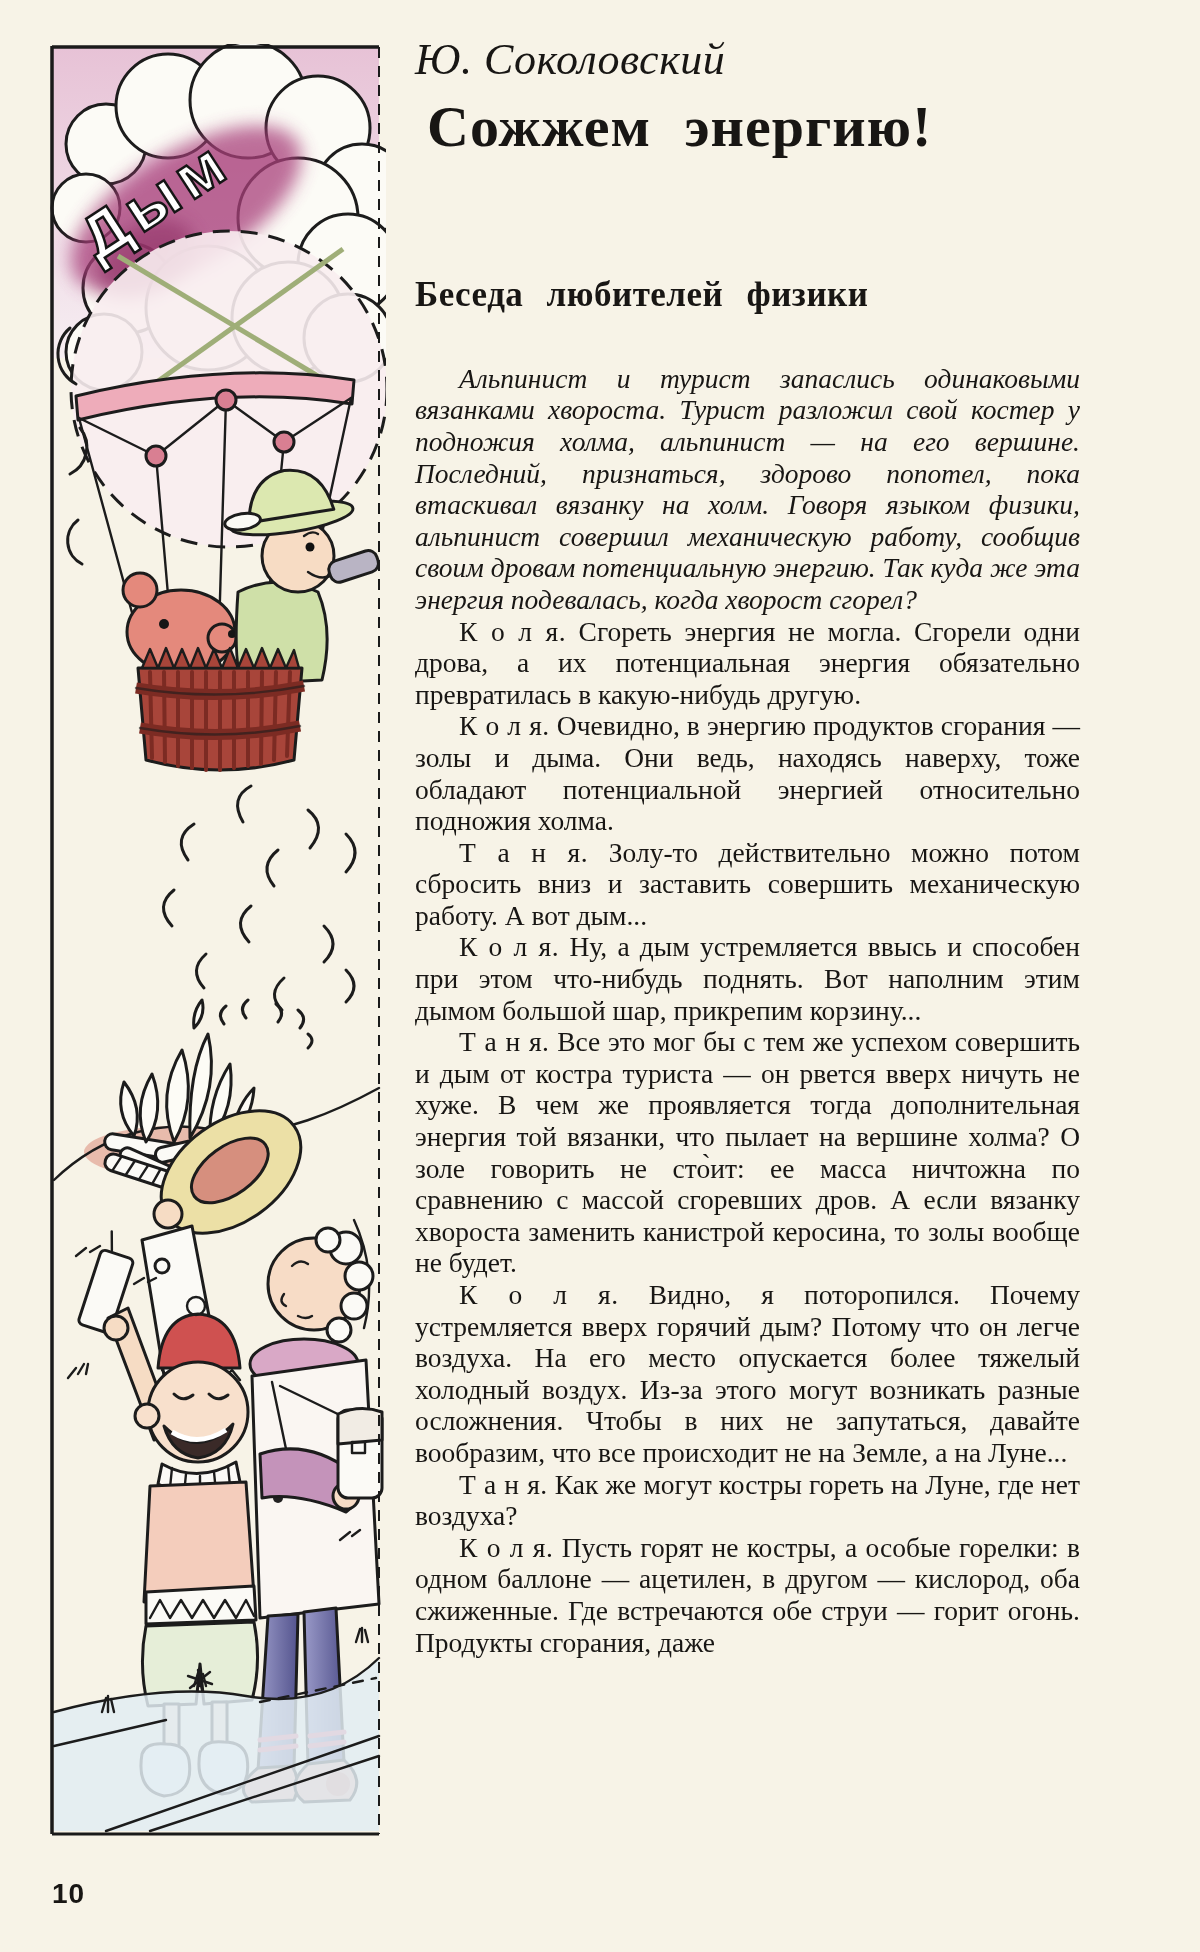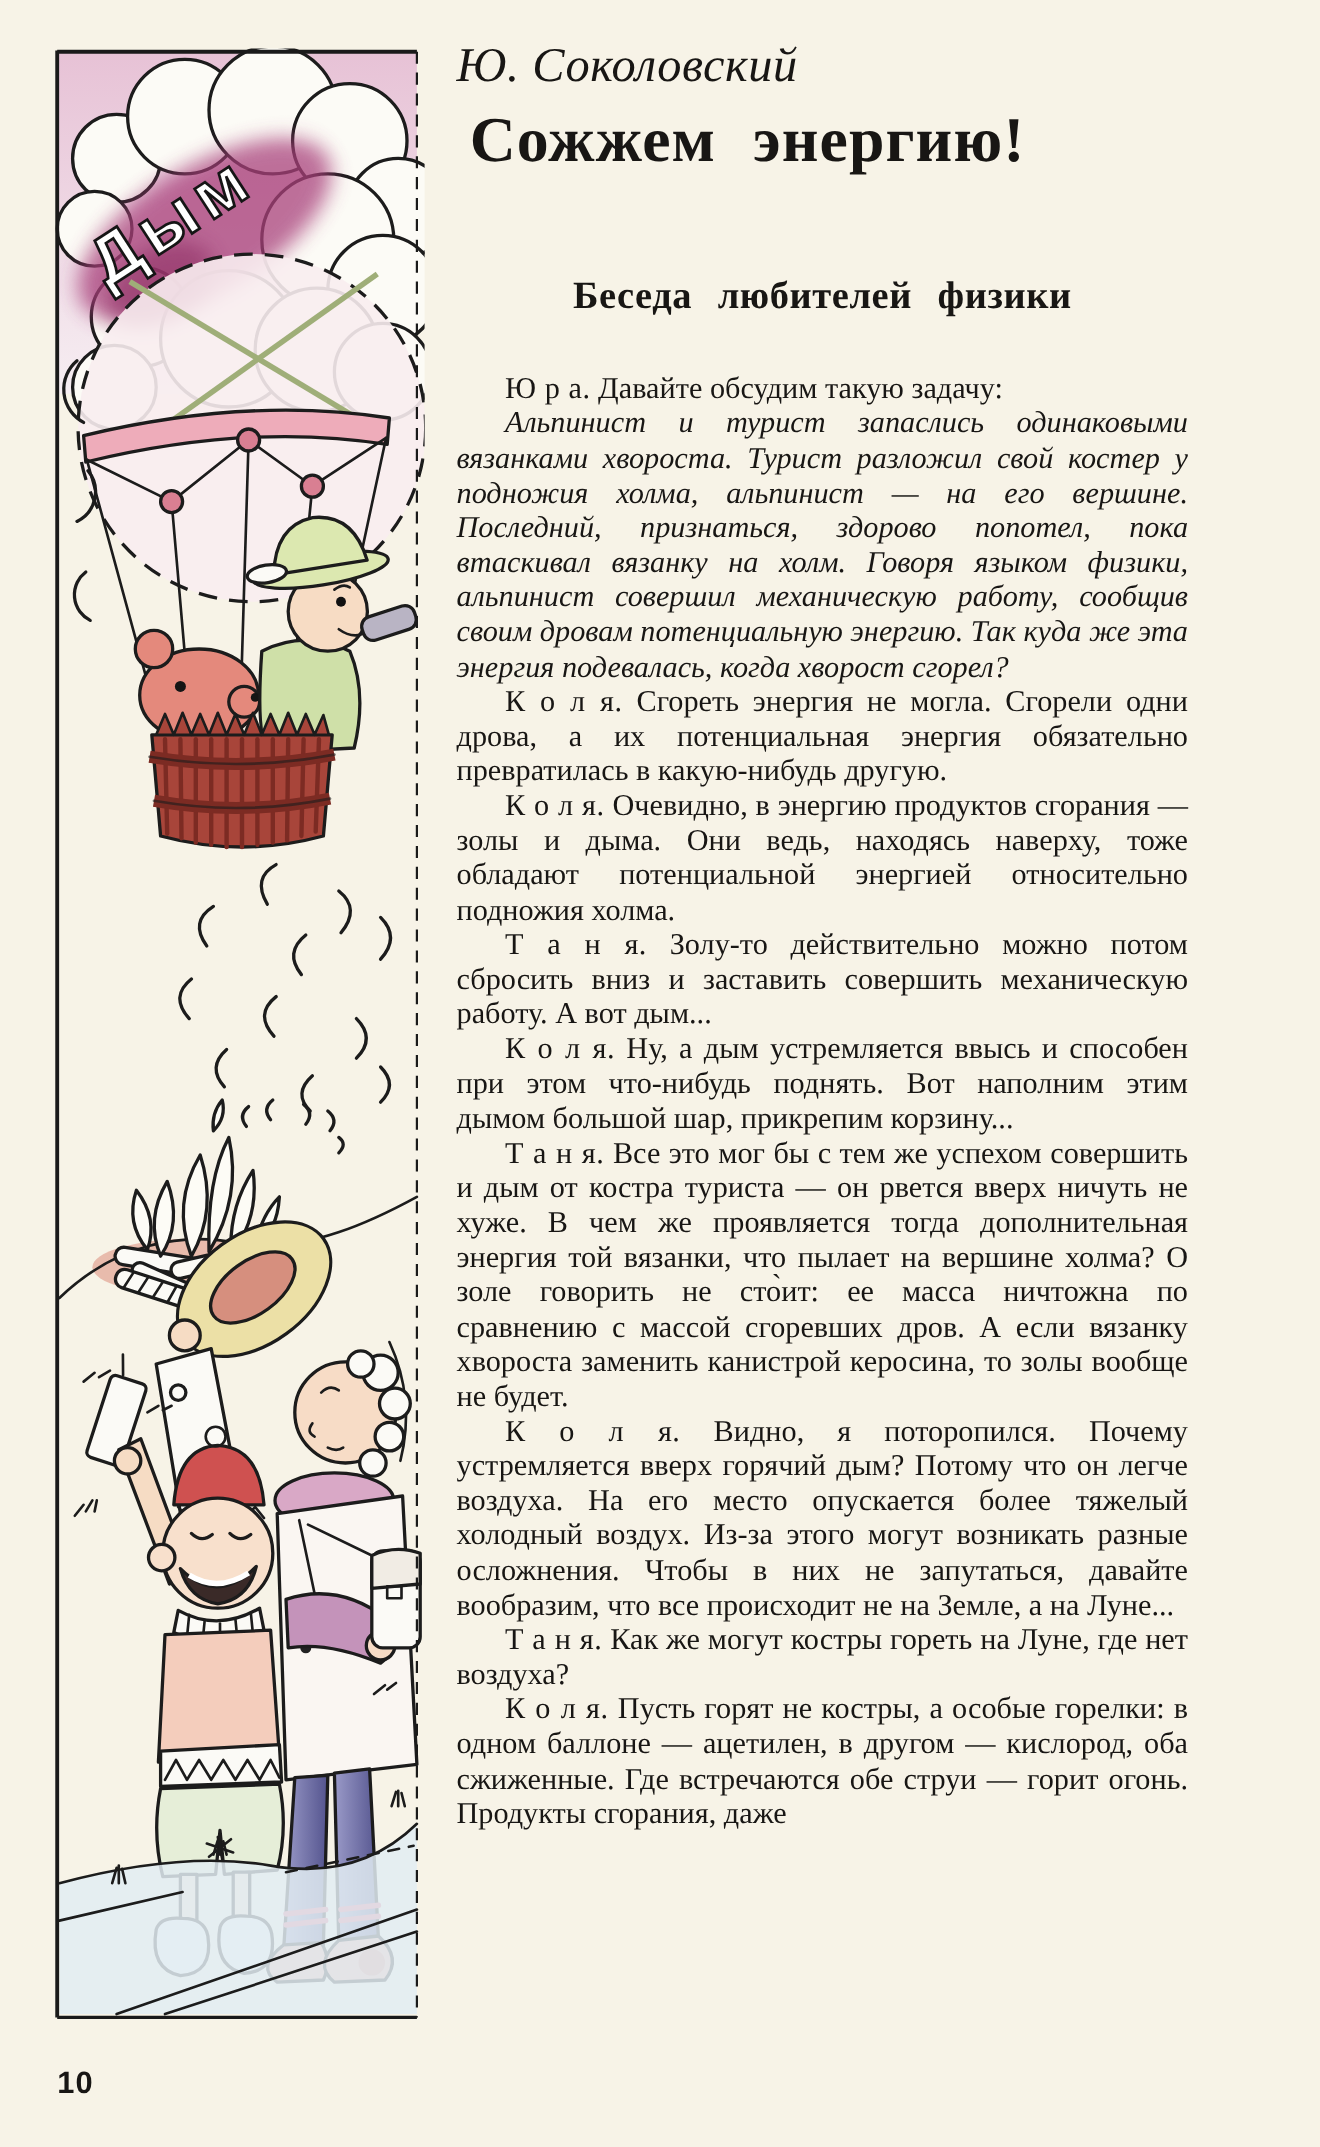--- a/index.html
+++ b/index.html
@@ -4,21 +4,21 @@
 <style>
   html,body{margin:0;padding:0;background:#e9e6db;}
   .page{position:relative;width:1200px;height:1952px;background:#f7f3e7;
         font-family:"Liberation Serif",serif;color:#181614;overflow:hidden;}
   .illustration{position:absolute;left:46px;top:44px;width:340px;height:1800px;margin:0;}
   .illustration svg{display:block;}
   .text-col{position:absolute;left:415px;top:34px;width:665px;}
   .author{font-style:italic;font-size:44px;letter-spacing:.5px;}
   .title{margin:10px 12px 0;font-size:58px;line-height:1.1;font-weight:bold;
          word-spacing:18px;letter-spacing:1px;}
-  .heading{margin:90px 0 0;font-size:35px;font-weight:bold;word-spacing:14px;letter-spacing:.5px;text-align:center;}
+  .heading{margin:116px 0 0;font-size:35px;font-weight:bold;word-spacing:14px;letter-spacing:.5px;}
   .dialogue{margin-top:48px;font-size:27.5px;line-height:31.6px;text-align:justify;}
   .para{margin:0;text-indent:44px;}
   .para.em{font-style:italic;}
   .speaker{white-space:nowrap;letter-spacing:.5px;}
   .pagenum{position:absolute;left:52px;top:1878px;font-family:"Liberation Sans",sans-serif;
            font-weight:bold;font-size:28px;letter-spacing:1px;}
   
   .ln{stroke:#1c1c1c;stroke-width:3;stroke-linecap:round;stroke-linejoin:round;fill:none;}
   .th{stroke:#1c1c1c;stroke-width:2.4;stroke-linecap:round;stroke-linejoin:round;fill:none;}
   .fl{stroke:#1c1c1c;stroke-width:3;stroke-linejoin:round;stroke-linecap:round;}
@@ -293,21 +293,20 @@
         <line x1="333" y1="3" x2="333" y2="1790" stroke="#1a1a1a" stroke-width="2" stroke-dasharray="11 8"></line>
       </g>
     </svg>
   </figure>
 
   <div class="text-col">
     <div class="author">Ю. Соколовский</div>
     <h1 class="title">Сожжем энергию!</h1>
     <h2 class="heading">Беседа любителей физики</h2>
     <div class="dialogue">
-        <p class="para"><span class="speaker">Ю р а.</span> Давайте обсудим такую задачу:</p>
         <p class="para em">Альпинист и турист запаслись одинаковыми вязанками хвороста. Турист разложил свой костер у подножия холма, альпинист — на его вершине. Последний, признаться, здорово попотел, пока втаскивал вязанку на холм. Говоря языком физики, альпинист совершил механическую работу, сообщив своим дровам потенциальную энергию. Так куда же эта энергия подевалась, когда хворост сгорел?</p>
         <p class="para"><span class="speaker">К о л я.</span> Сгореть энергия не могла. Сгорели одни дрова, а их потенциальная энергия обязательно превратилась в какую-нибудь другую.</p>
         <p class="para"><span class="speaker">К о л я.</span> Очевидно, в энергию продуктов сгорания — золы и дыма. Они ведь, находясь наверху, тоже обладают потенциальной энергией относительно подножия холма.</p>
         <p class="para"><span class="speaker">Т а н я.</span> Золу-то действительно можно потом сбросить вниз и заставить совершить механическую работу. А вот дым...</p>
         <p class="para"><span class="speaker">К о л я.</span> Ну, а дым устремляется ввысь и способен при этом что-нибудь поднять. Вот наполним этим дымом большой шар, прикрепим корзину...</p>
         <p class="para"><span class="speaker">Т а н я.</span> Все это мог бы с тем же успехом совершить и дым от костра туриста — он рвется вверх ничуть не хуже. В чем же проявляется тогда дополнительная энергия той вязанки, что пылает на вершине холма? О золе говорить не сто̀ит: ее масса ничтожна по сравнению с массой сгоревших дров. А если вязанку хвороста заменить канистрой керосина, то золы вообще не будет.</p>
         <p class="para"><span class="speaker">К о л я.</span> Видно, я поторопился. Почему устремляется вверх горячий дым? Потому что он легче воздуха. На его место опускается более тяжелый холодный воздух. Из-за этого могут возникать разные осложнения. Чтобы в них не запутаться, давайте вообразим, что все происходит не на Земле, а на Луне...</p>
         <p class="para"><span class="speaker">Т а н я.</span> Как же могут костры гореть на Луне, где нет воздуха?</p>
         <p class="para"><span class="speaker">К о л я.</span> Пусть горят не костры, а особые горелки: в одном баллоне — ацетилен, в другом — кислород, оба сжиженные. Где встречаются обе струи — горит огонь. Продукты сгорания, даже</p>
       </div>

